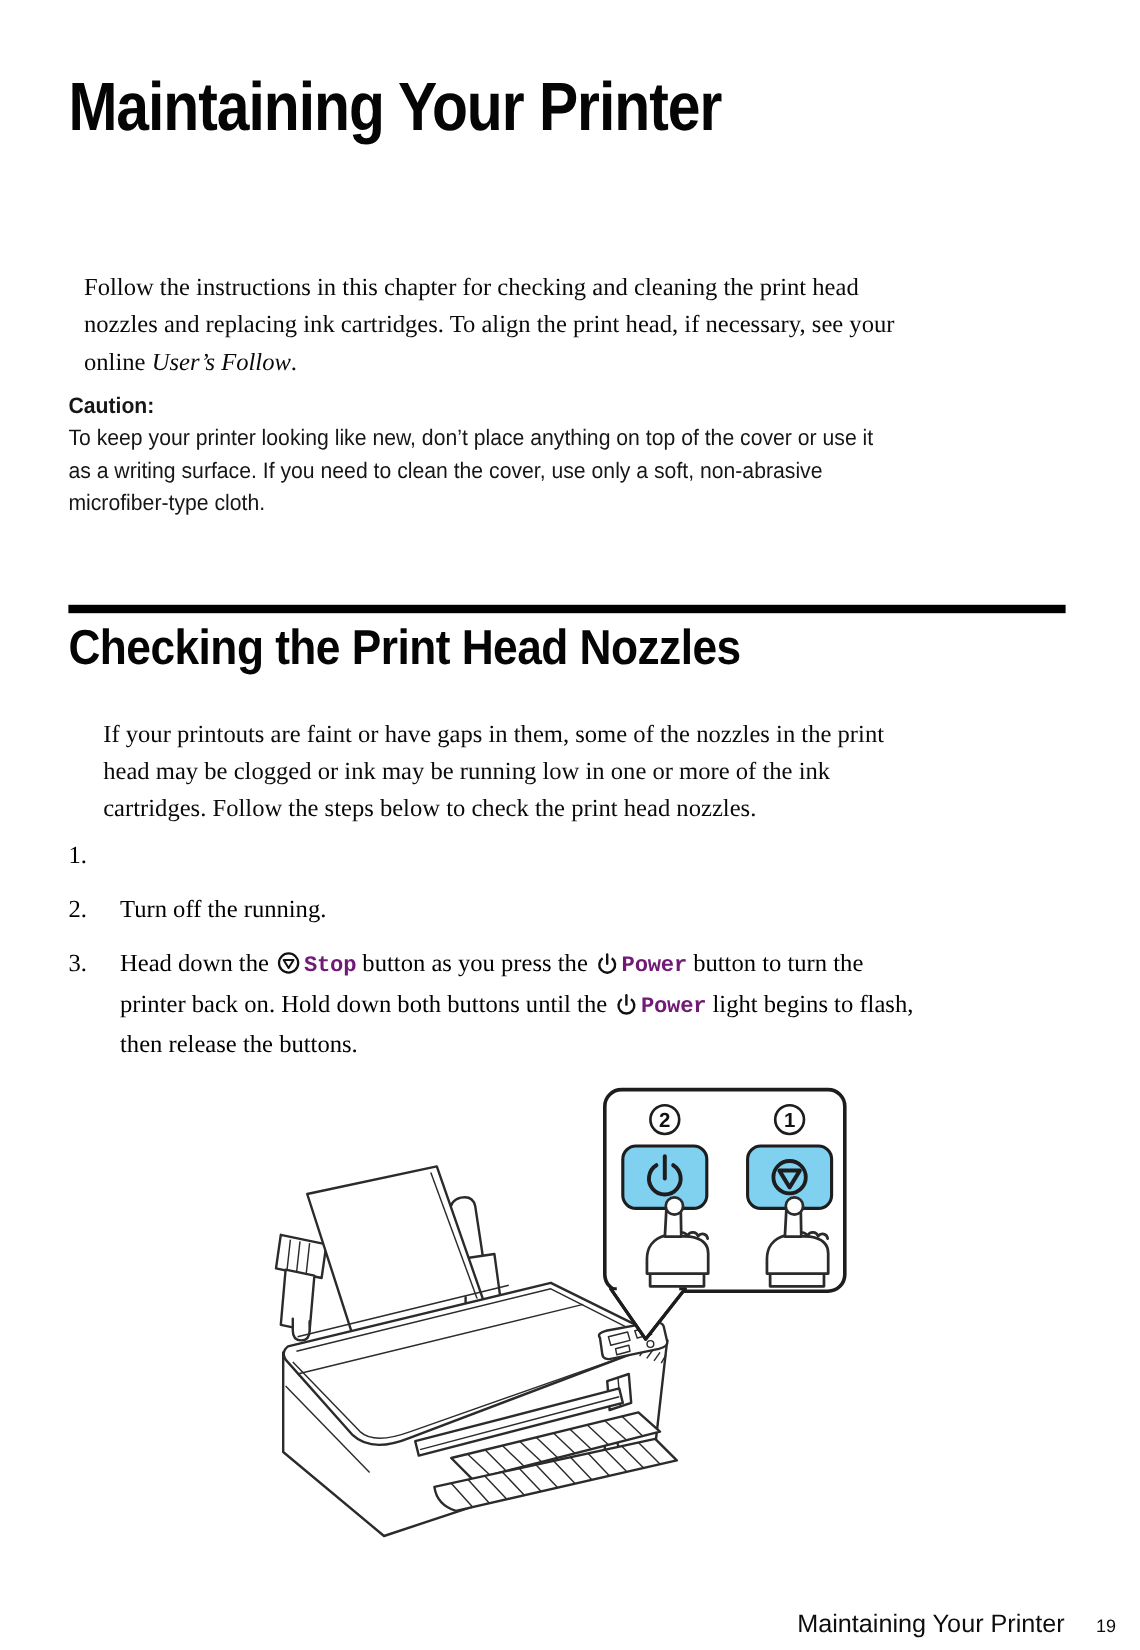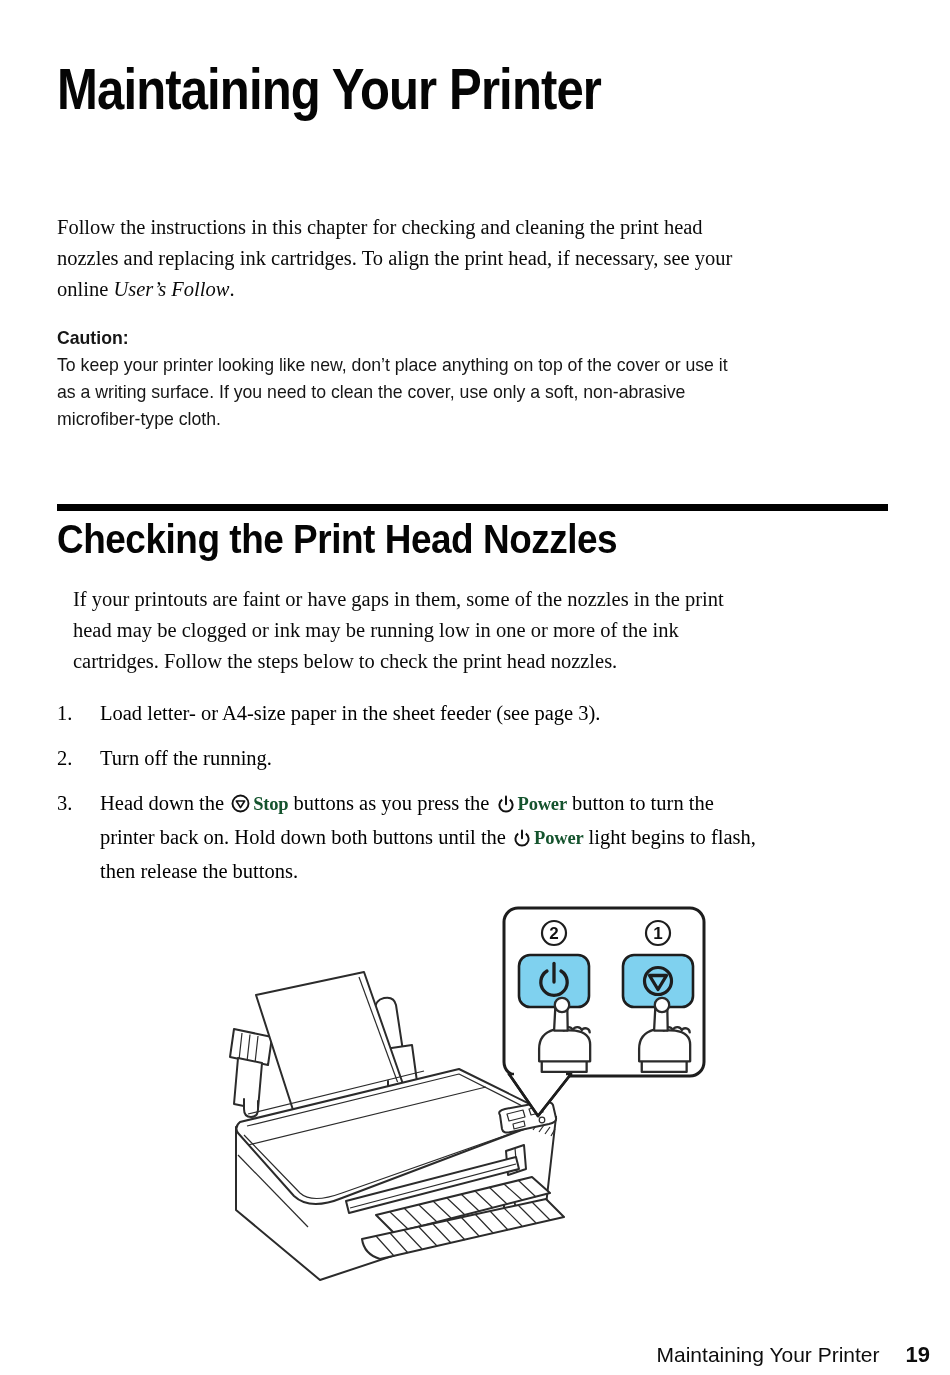--- a/index.html
+++ b/index.html
@@ -8,21 +8,21 @@
     font-family:"Liberation Serif",serif;color:#000;overflow:hidden;
   }
   .abs{position:absolute;}
   .h1{
     left:57px;top:56px;margin:0;
     font-family:"Liberation Sans",sans-serif;font-weight:700;font-size:57px;
     letter-spacing:-1px;transform:scaleX(0.86);transform-origin:left top;
     white-space:nowrap;color:#050505;
   }
   .serif-par{
-    font-size:20.5px;line-height:31px;white-space:pre-wrap;margin:0;color:#0a0a0a;
+    font-size:20.5px;line-height:31px;white-space:pre-wrap;margin:13px;color:#0a0a0a;
   }
   .intro{left:57px;top:212px;width:870px;}
   .caution{
     left:57px;top:324px;width:880px;
     font-family:"Liberation Sans",sans-serif;font-size:18.6px;line-height:27px;
     transform:scaleX(0.95);transform-origin:left top;color:#161616;
   }
   .caution .lbl{font-weight:700;}
   .caution .body{white-space:pre-wrap;}
   .rule{left:57px;top:504px;width:831px;height:7px;background:#000;}
@@ -31,30 +31,30 @@
     font-family:"Liberation Sans",sans-serif;font-weight:700;font-size:41px;
     letter-spacing:-0.5px;transform:scaleX(0.90);transform-origin:left top;
     white-space:nowrap;color:#050505;
   }
   .section-intro{left:73px;top:584px;width:870px;}
   .steps{left:57px;top:698px;width:875px;}
   .step{display:flex;margin-bottom:14px;}
   .step-num{flex:0 0 43px;font-size:20.5px;line-height:31px;}
   .step-body{font-size:20.5px;line-height:31px;white-space:pre-wrap;}
   .ui-word{
-    font-family:Liberation Serif, serif;font-weight:700;font-size:18.5px;
-    letter-spacing:-0.2px;color:#14532d;
+    font-family:Liberation Mono, monospace;font-weight:700;font-size:18.5px;
+    letter-spacing:-0.2px;color:#701a75;
   }
   .inline-icon{display:inline-block;vertical-align:-3px;margin:0 3px 0 2px;}
   .figure{left:228px;top:903px;width:480px;height:400px;}
   .footer{
     position:absolute;top:1342px;right:20px;display:flex;align-items:baseline;gap:26px;
     font-family:"Liberation Sans",sans-serif;font-size:21px;color:#0d0d0d;
   }
-  .footer .pg{font-weight:700;font-size:22px;}
+  .footer .pg{font-weight:400;font-size:15px;}
   .lnf{stroke:#2b2b2b;stroke-width:2;fill:#fff;stroke-linejoin:round;stroke-linecap:round;}
   .thin{stroke:#2b2b2b;stroke-width:1.2;fill:none;stroke-linejoin:round;}
   .box{fill:#fff;stroke:#1d1d1d;stroke-width:3;}
   .btn{fill:#7FD1EF;stroke:#1d1d1d;stroke-width:2.6;}
   .ic{stroke:#1d1d1d;stroke-width:3.3;fill:none;stroke-linecap:round;stroke-linejoin:round;}
   .hl{stroke:#2b2b2b;stroke-width:2.6;stroke-linejoin:round;stroke-linecap:round;}
   .hlf{fill:#fff;stroke:#2b2b2b;stroke-width:2.6;stroke-linejoin:round;stroke-linecap:round;}
   .numtxt{font-family:"Liberation Sans",sans-serif;font-weight:700;font-size:17px;fill:#111;}
 </style>
 </head>
@@ -77,32 +77,31 @@
 
 <h2 class="abs h2">Checking the Print Head Nozzles</h2>
 
 <p class="abs serif-par section-intro">If your printouts are faint or have gaps in them, some of the nozzles in the print
 head may be clogged or ink may be running low in one or more of the ink
 cartridges. Follow the steps below to check the print head nozzles.</p>
 
 <div class="abs steps">
   <div class="step">
     <div class="step-num">1.</div>
-    <div class="step-body">Load letter- or A4-size paper in the sheet feeder (see page 3).</div>
   </div>
   <div class="step">
     <div class="step-num">2.</div>
     <div class="step-body">Turn off the running.</div>
   </div>
   <div class="step">
     <div class="step-num">3.</div>
     <div class="step-body"><span>Head down the </span><span class="inline-icon"><svg width="19" height="19" viewBox="0 0 19 19">
             <circle cx="9.5" cy="9.5" r="8" fill="none" stroke="#111" stroke-width="1.9"></circle>
             <path d="M5.4,7 L13.6,7 L9.5,13.6 Z" fill="none" stroke="#111" stroke-width="1.7" stroke-linejoin="round"></path>
-          </svg></span><span class="ui-word">Stop</span><span> buttons as you press the </span><span class="inline-icon"><svg width="18" height="18" viewBox="0 0 18 18">
+          </svg></span><span class="ui-word">Stop</span><span> button as you press the </span><span class="inline-icon"><svg width="18" height="18" viewBox="0 0 18 18">
             <path d="M5.2,4.6 A6.6,6.6 0 1 0 12.8,4.6" fill="none" stroke="#111" stroke-width="2"></path>
             <path d="M9,1.4 L9,9.2" stroke="#111" stroke-width="2" stroke-linecap="round"></path>
           </svg></span><span class="ui-word">Power</span><span> button to turn the
 printer back on. Hold down both buttons until the </span><span class="inline-icon"><svg width="18" height="18" viewBox="0 0 18 18">
             <path d="M5.2,4.6 A6.6,6.6 0 1 0 12.8,4.6" fill="none" stroke="#111" stroke-width="2"></path>
             <path d="M9,1.4 L9,9.2" stroke="#111" stroke-width="2" stroke-linecap="round"></path>
           </svg></span><span class="ui-word">Power</span><span> light begins to flash,
 then release the buttons.</span></div>
   </div>
 </div>

